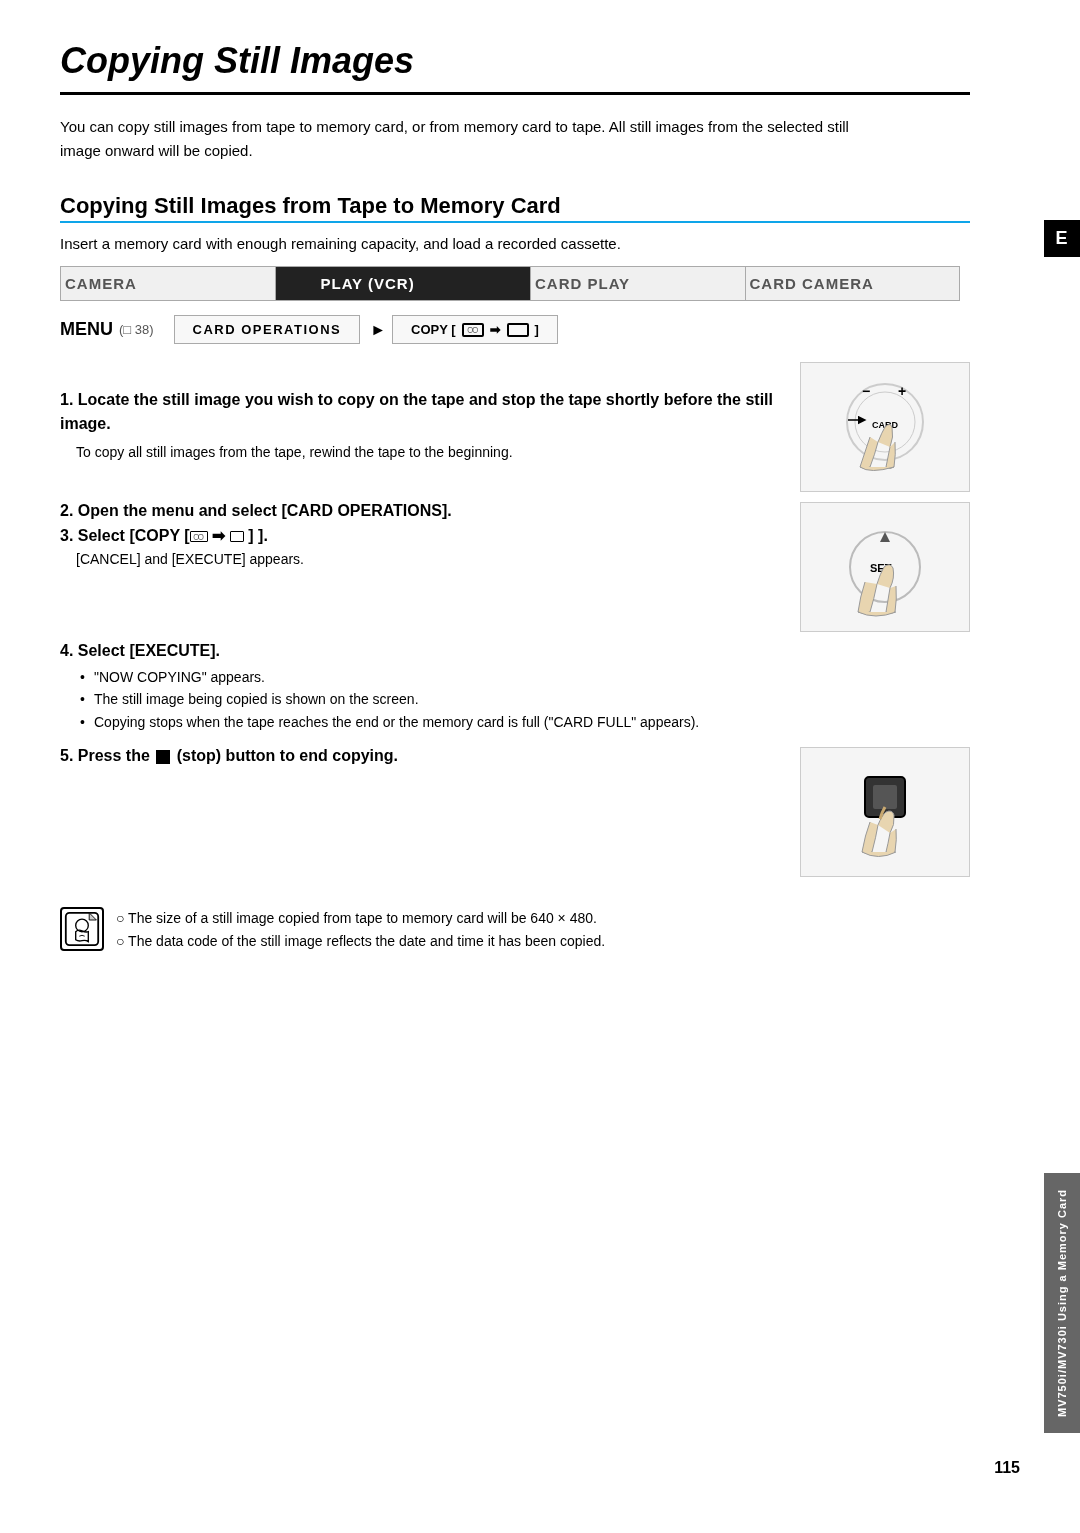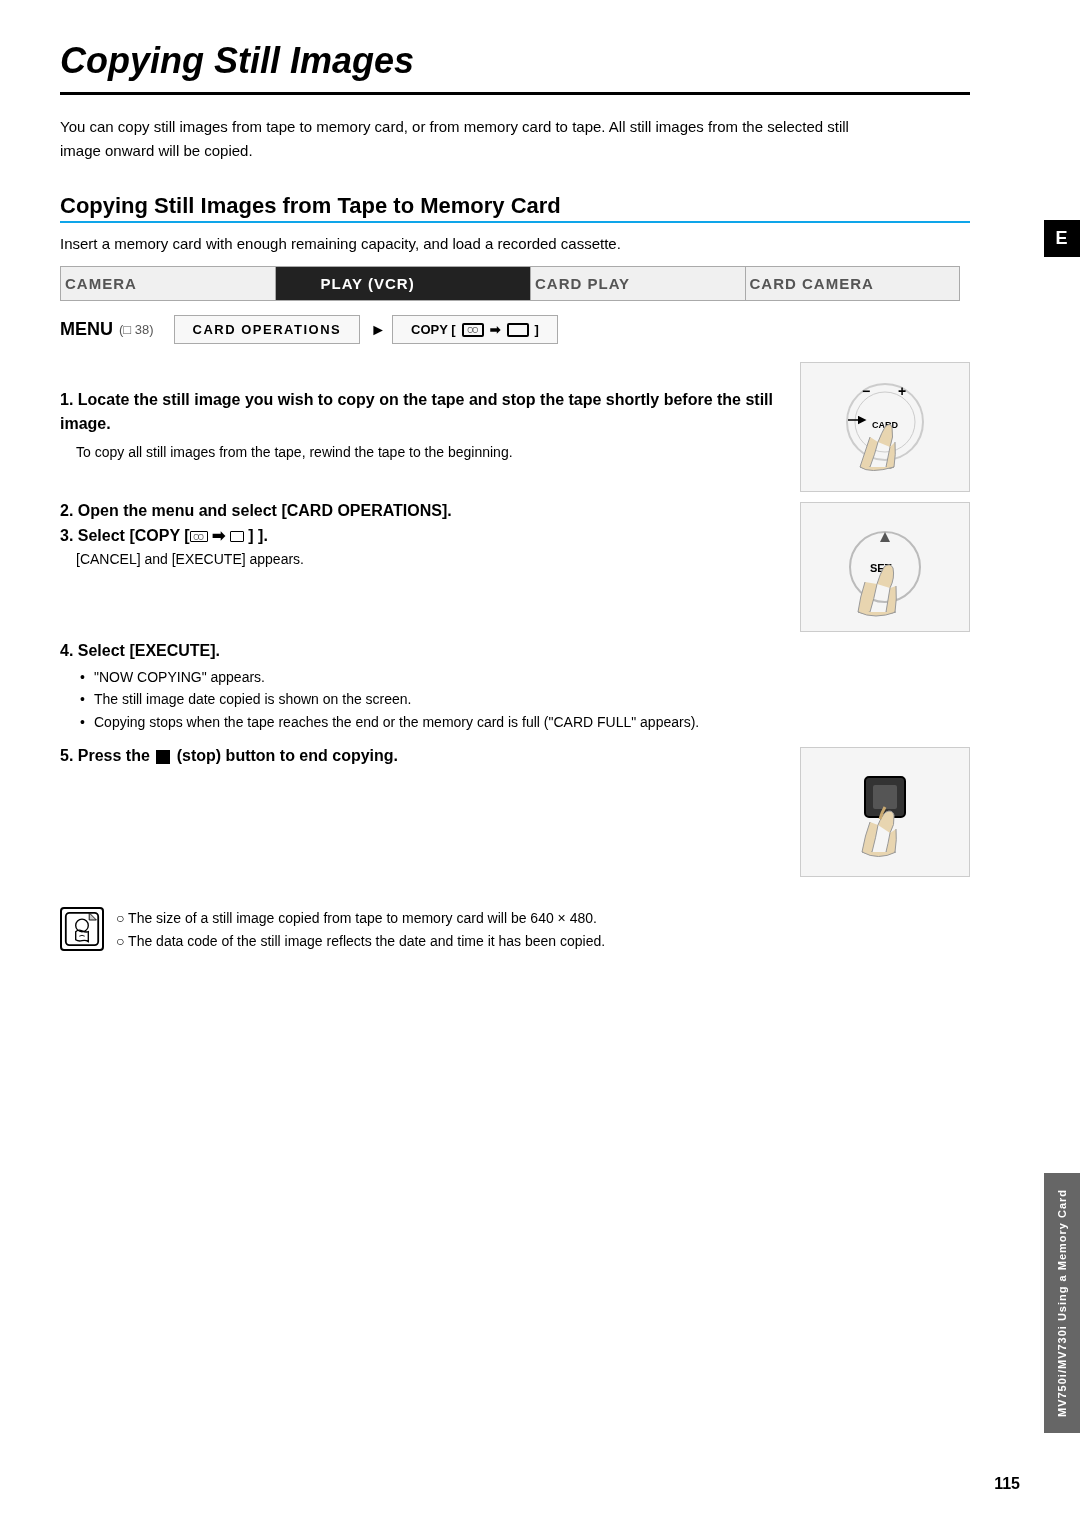--- a/index.html
+++ b/index.html
@@ -235,21 +235,21 @@
       transform: rotate(180deg);
       letter-spacing: 1px;
       height: 260px;
       display: flex;
       align-items: center;
       justify-content: center;
     }
     
     .page-number {
       position: absolute;
-      bottom: 40px;
+      bottom: 56px;
       right: 60px;
       font-size: 16px;
       font-weight: bold;
       color: #000;
     }
     
     .content-area {
       padding-right: 50px;
     }
     
@@ -366,21 +366,21 @@
           <path d="M67 72 Q70 62 74 55 Q80 50 83 56 Q85 66 80 76" fill="#e8d5b0" stroke="#999" stroke-width="1"></path>
           <path d="M80 76 Q78 88 76 100 Q80 103 85 100 Q87 87 86 74" fill="#e8d5b0" stroke="#999" stroke-width="1"></path>
           <path d="M48 100 Q65 108 86 100" fill="#e8d5b0" stroke="#999" stroke-width="1"></path>
         </svg>
       </div>
     </div>
 
     <p class="step-numbered"><strong>4. Select [EXECUTE].</strong></p>
     <ul class="bullet-list">
       <li>"NOW COPYING" appears.</li>
-      <li>The still image date copied is shown on the screen.</li>
+      <li>The still image being copied is shown on the screen.</li>
       <li>Copying stops when the tape reaches the end or the memory card is full ("CARD FULL" appears).</li>
     </ul>
 
     <div style="display:flex;gap:20px;align-items:flex-start;margin-bottom:20px;">
       <div style="flex:1">
         <p class="step-numbered"><strong>5. Press the <span class="stop-btn"></span> (stop) button to end copying.</strong></p>
       </div>
 
       <div class="img-box">
         <svg viewBox="0 0 150 110" width="150" height="110">

